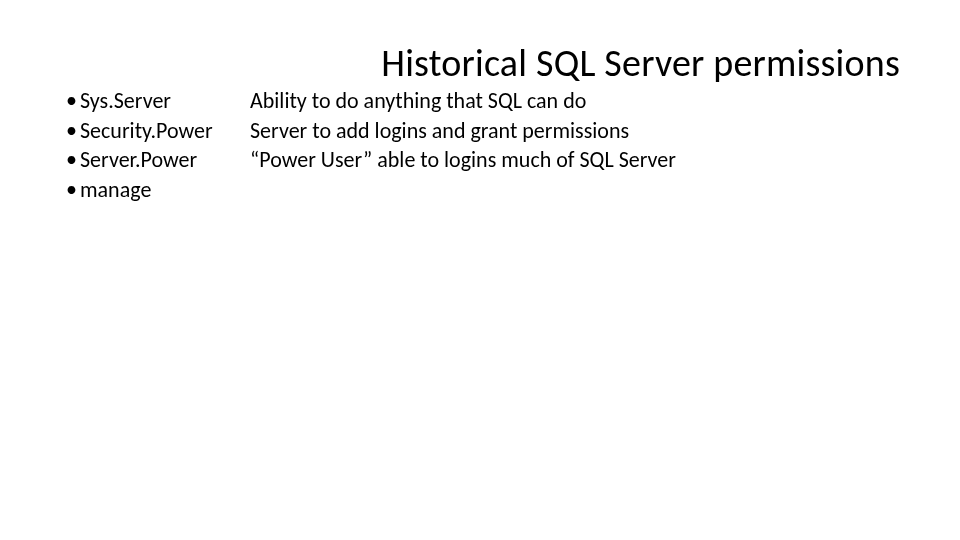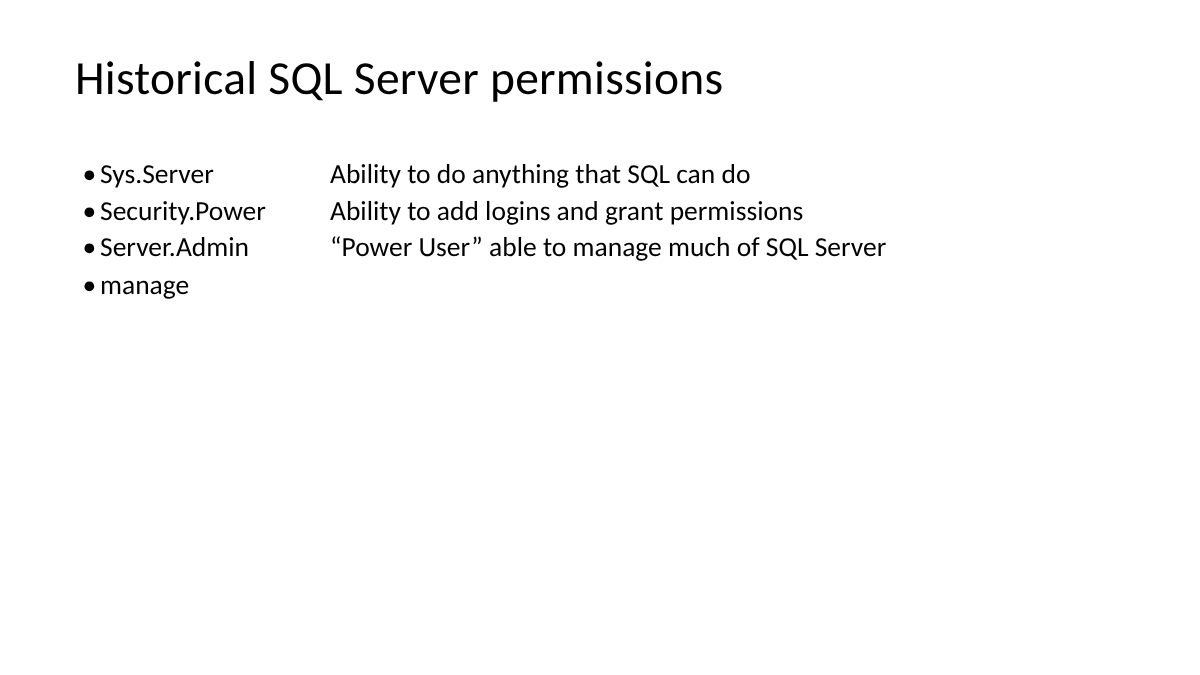--- a/index.html
+++ b/index.html
@@ -7,36 +7,35 @@
       width: 960px;
       height: 540px;
       background: #ffffff;
       font-family: Calibri, "Segoe UI", Arial, sans-serif;
       color: #000000;
       padding: 40px 60px 40px 60px;
     }
     .title {
       font-size: 38px;
       font-weight: 400;
-      margin-bottom: 38px;
       letter-spacing: 0.2px;
+      text-align: right;
     }
     .content {
       display: flex;
       font-size: 22px;
       line-height: 1.35;
     }
     .col-left {
       width: 190px;
       flex-shrink: 0;
       padding-left: 6px;
     }
     .col-right {
       flex: 1;
-      margin-left: 14px;
     }
     .row {
       display: flex;
       align-items: baseline;
     }
     .bullet {
       width: 14px;
       flex-shrink: 0;
     }
   </style>
@@ -50,34 +49,34 @@
     <div class="row">
       <span class="bullet">•</span>
       <span>Sys.Server</span>
     </div>
     <div class="row">
       <span class="bullet">•</span>
       <span>Security.Power</span>
     </div>
     <div class="row">
       <span class="bullet">•</span>
-      <span>Server.Admin</span>
+      <span>Server.Power</span>
     </div>
     <div class="row">
       <span class="bullet">•</span>
       <span>manage</span>
     </div>
   </div>
   <div class="col-right">
     <div class="row">
       <span>Ability to do anything that SQL can do</span>
     </div>
     <div class="row">
-      <span>Ability to add logins and grant permissions</span>
+      <span>Server to add logins and grant permissions</span>
     </div>
     <div class="row">
-      <span>“Power User” able to manage much of SQL Server</span>
+      <span>“Power User” able to logins much of SQL Server</span>
     </div>
     <div class="row">
       <span></span>
     </div>
   </div>
 </div>
 
 </body></html>

